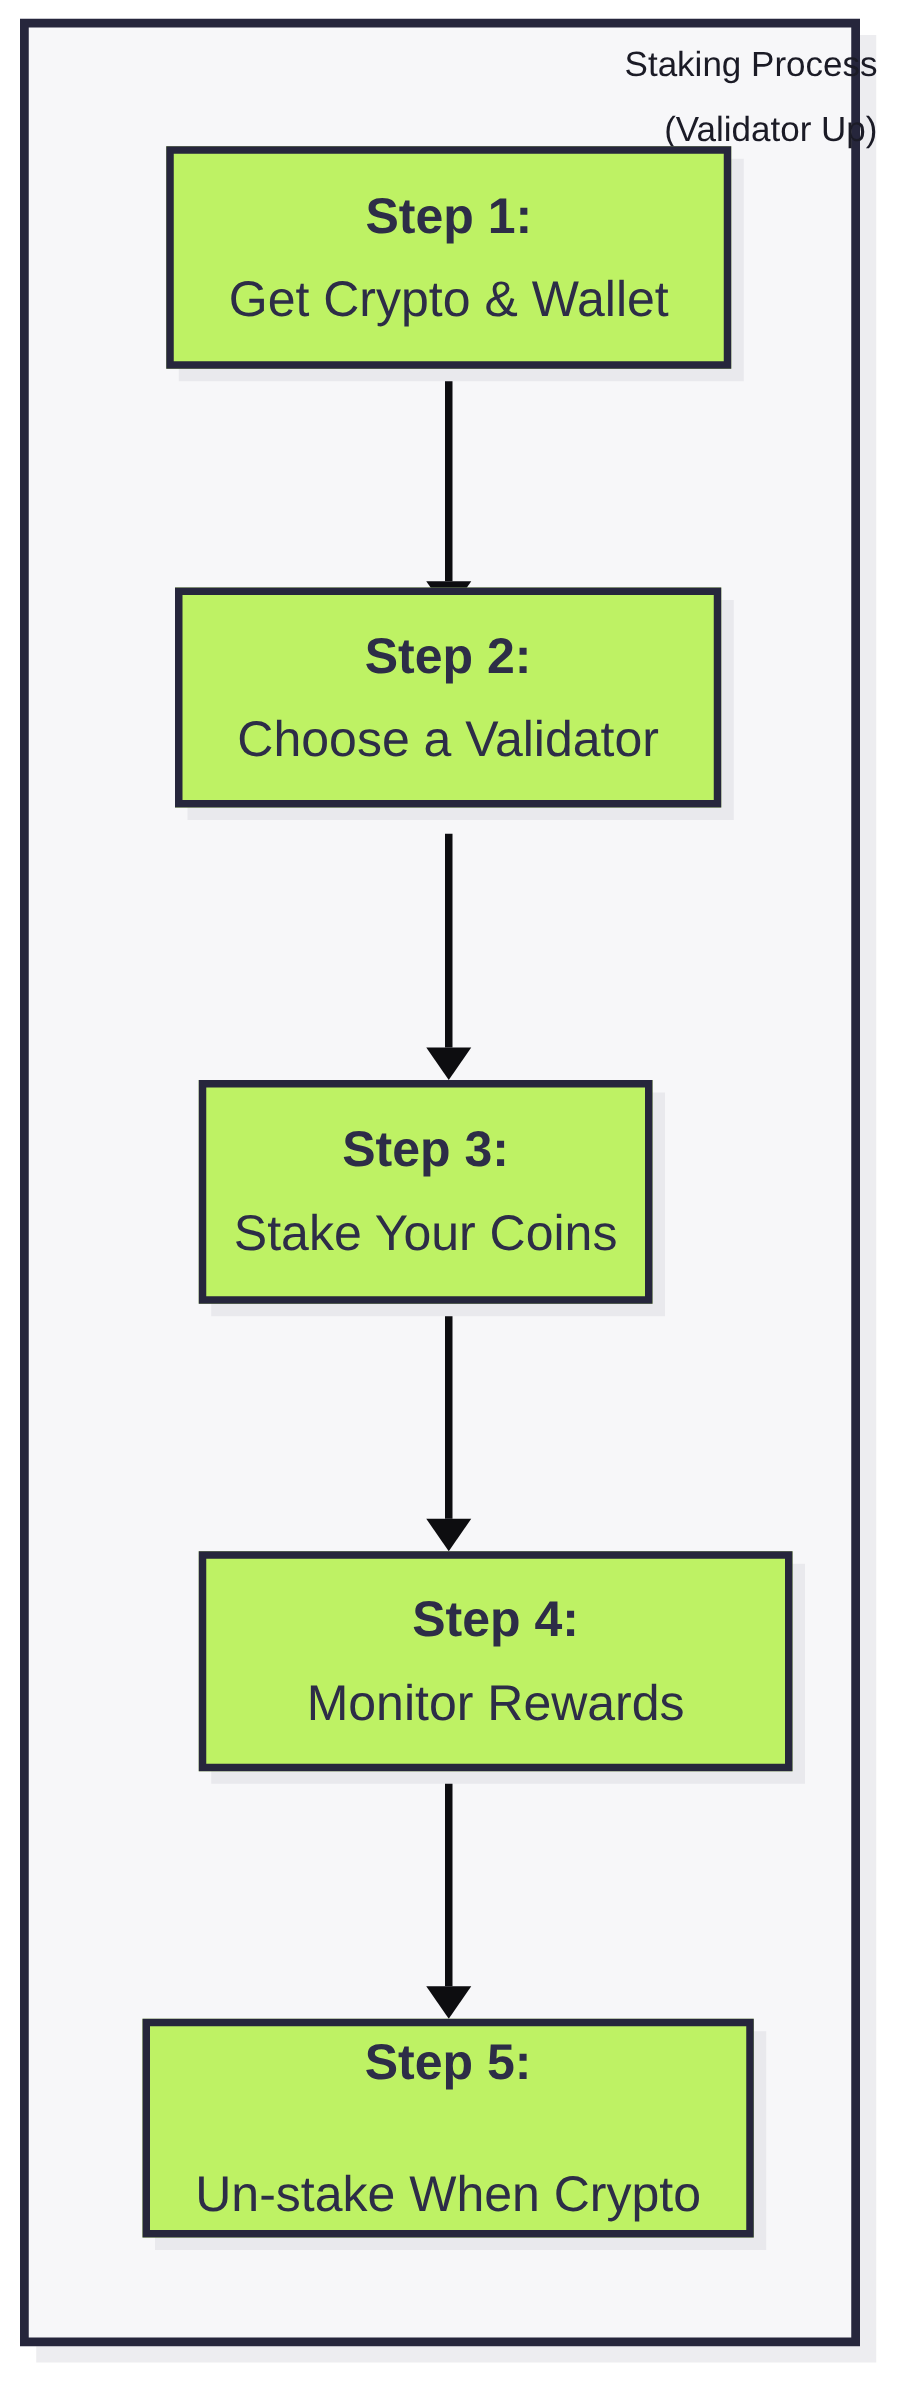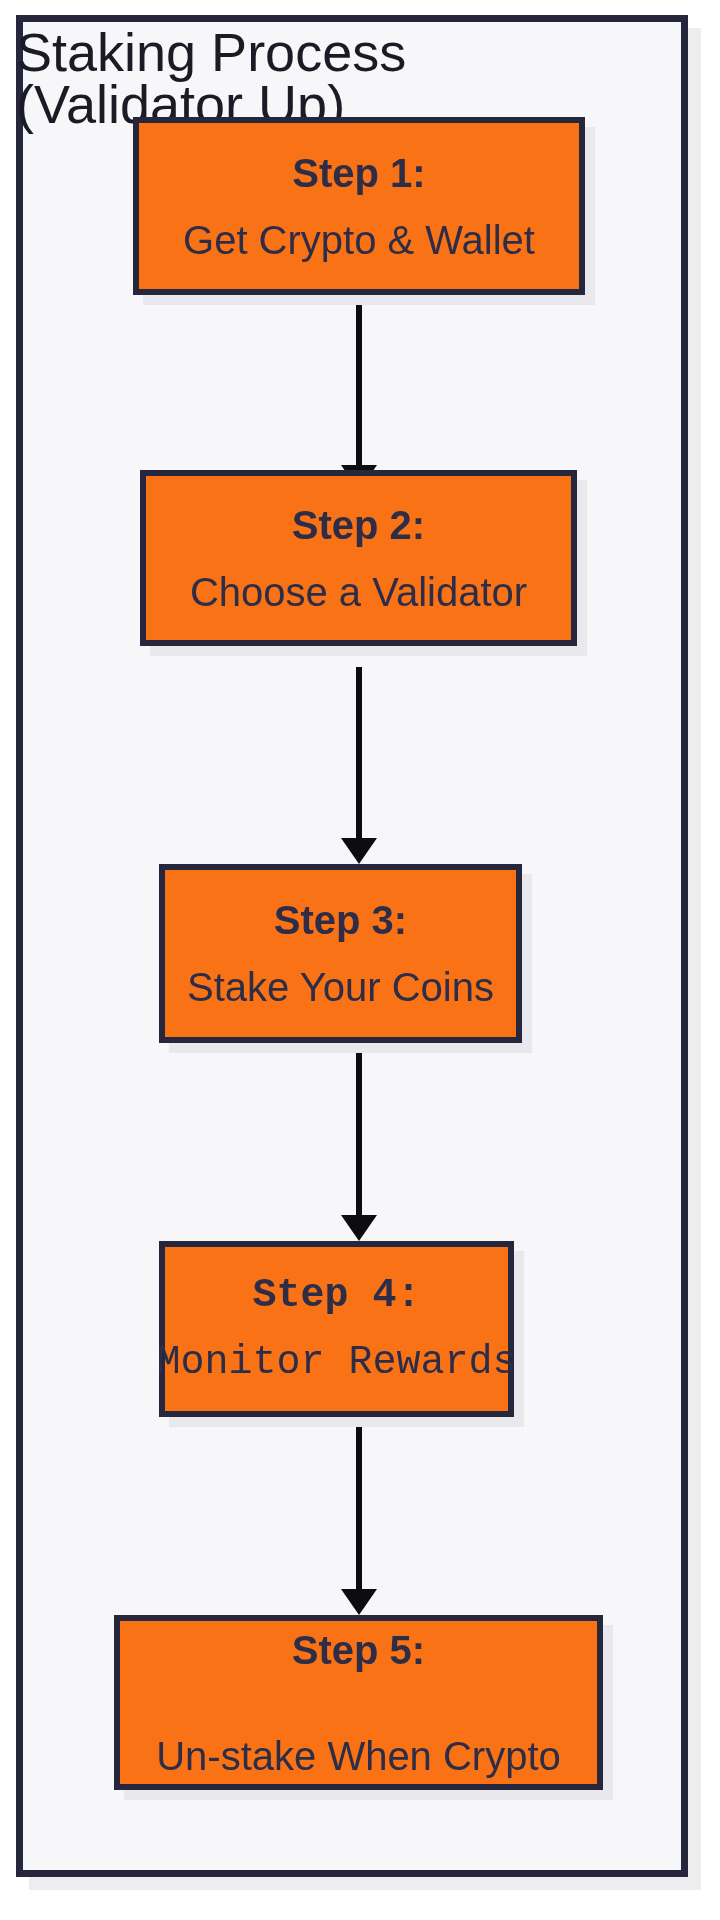--- a/index.html
+++ b/index.html
@@ -20,31 +20,31 @@
     border: 7px solid #26263c;
     background: #f7f7f9;
     box-shadow: 13px 13px 0 #ededf0;
     box-sizing: border-box;
   }
   .title {
     position: absolute;
     left: 16px;
     top: 26px;
     width: 686px;
-    text-align: left;
-    font-size: 54px;
+    text-align: right;
+    font-size: 28px;
     line-height: 52px;
     color: #1b1b26;
     font-weight: 400;
     z-index: 1;
   }
   .step-box {
     position: absolute;
     border: 6px solid #26263c;
-    background: #f97316;
+    background: #bef264;
     box-shadow: 10px 10px 0 #e9e9ed;
     box-sizing: border-box;
     display: flex;
     flex-direction: column;
     align-items: center;
     justify-content: center;
     z-index: 2;
     text-align: center;
   }
   .step-label {
@@ -76,21 +76,21 @@
     left: 341px;
     border-left: 18px solid transparent;
     border-right: 18px solid transparent;
     border-top: 26px solid #0d0d10;
     z-index: 1;
   }
   
   #box1 { left: 133px; top: 117px; width: 452px; height: 178px; }
   #box2 { left: 140px; top: 470px; width: 437px; height: 176px; }
   #box3 { left: 159px; top: 864px; width: 363px; height: 179px; }
-  #box4 { left: 159px; top: 1241px; width: 355px; height: 176px; font-family: Liberation Mono, monospace; }
+  #box4 { left: 159px; top: 1241px; width: 475px; height: 176px; }
   #box5 { left: 114px; top: 1615px; width: 489px; height: 175px; gap: 39px; }
 
   #line1 { top: 295px; height: 170px; }
   #head1 { top: 465px; }
   #line2 { top: 667px; height: 171px; }
   #head2 { top: 838px; }
   #line3 { top: 1043px; height: 172px; }
   #head3 { top: 1215px; }
   #line4 { top: 1417px; height: 172px; }
   #head4 { top: 1589px; }

